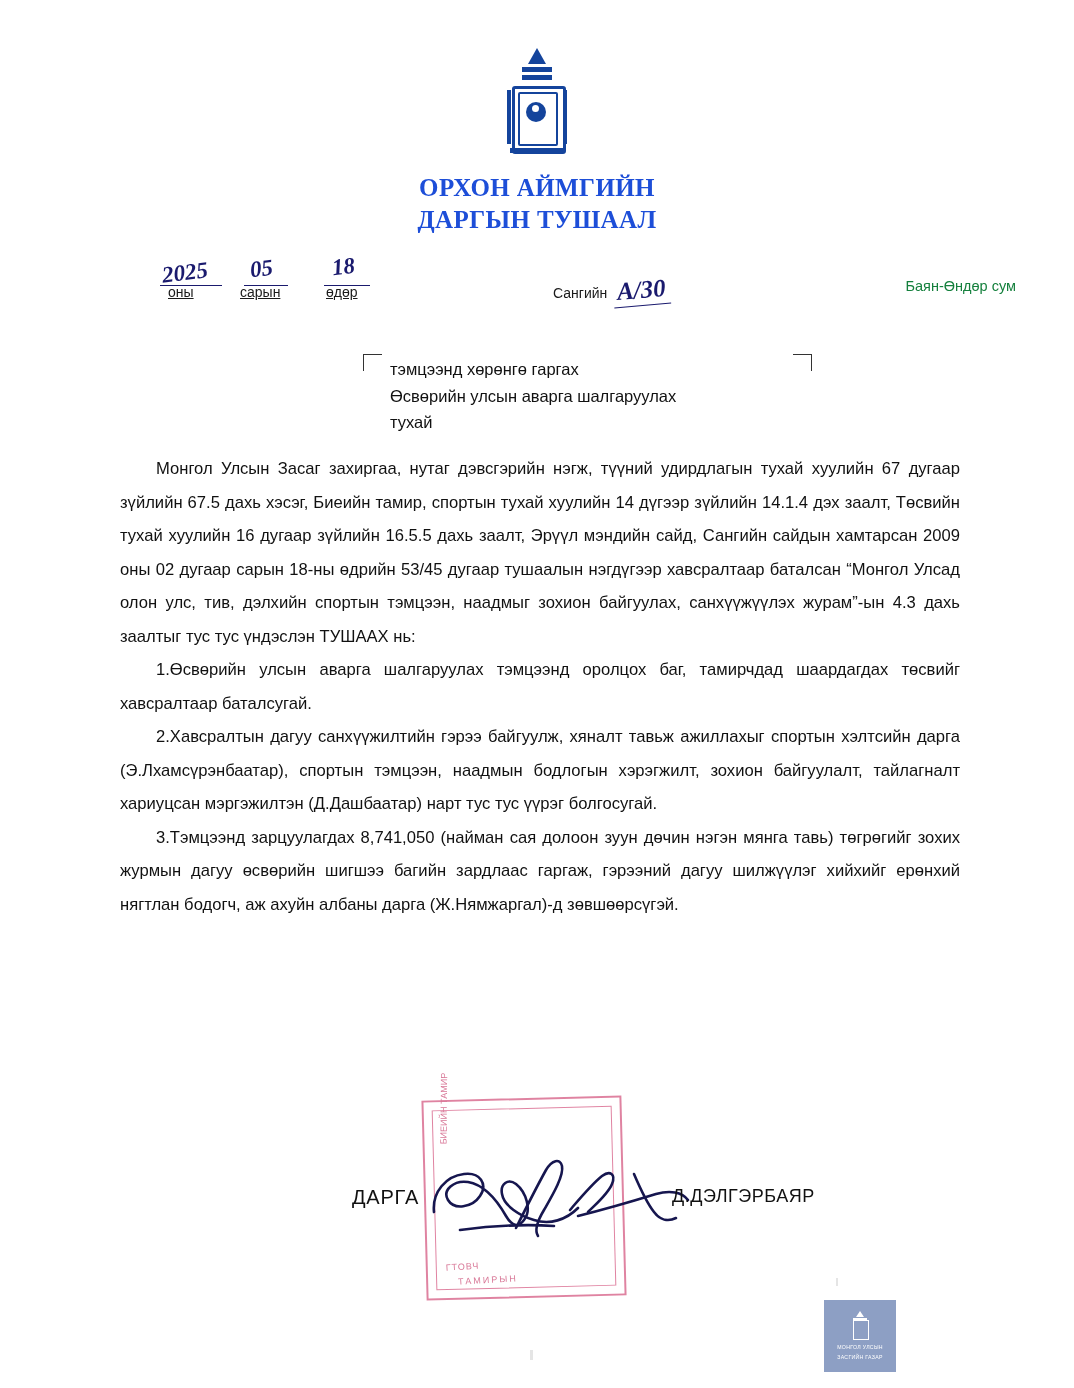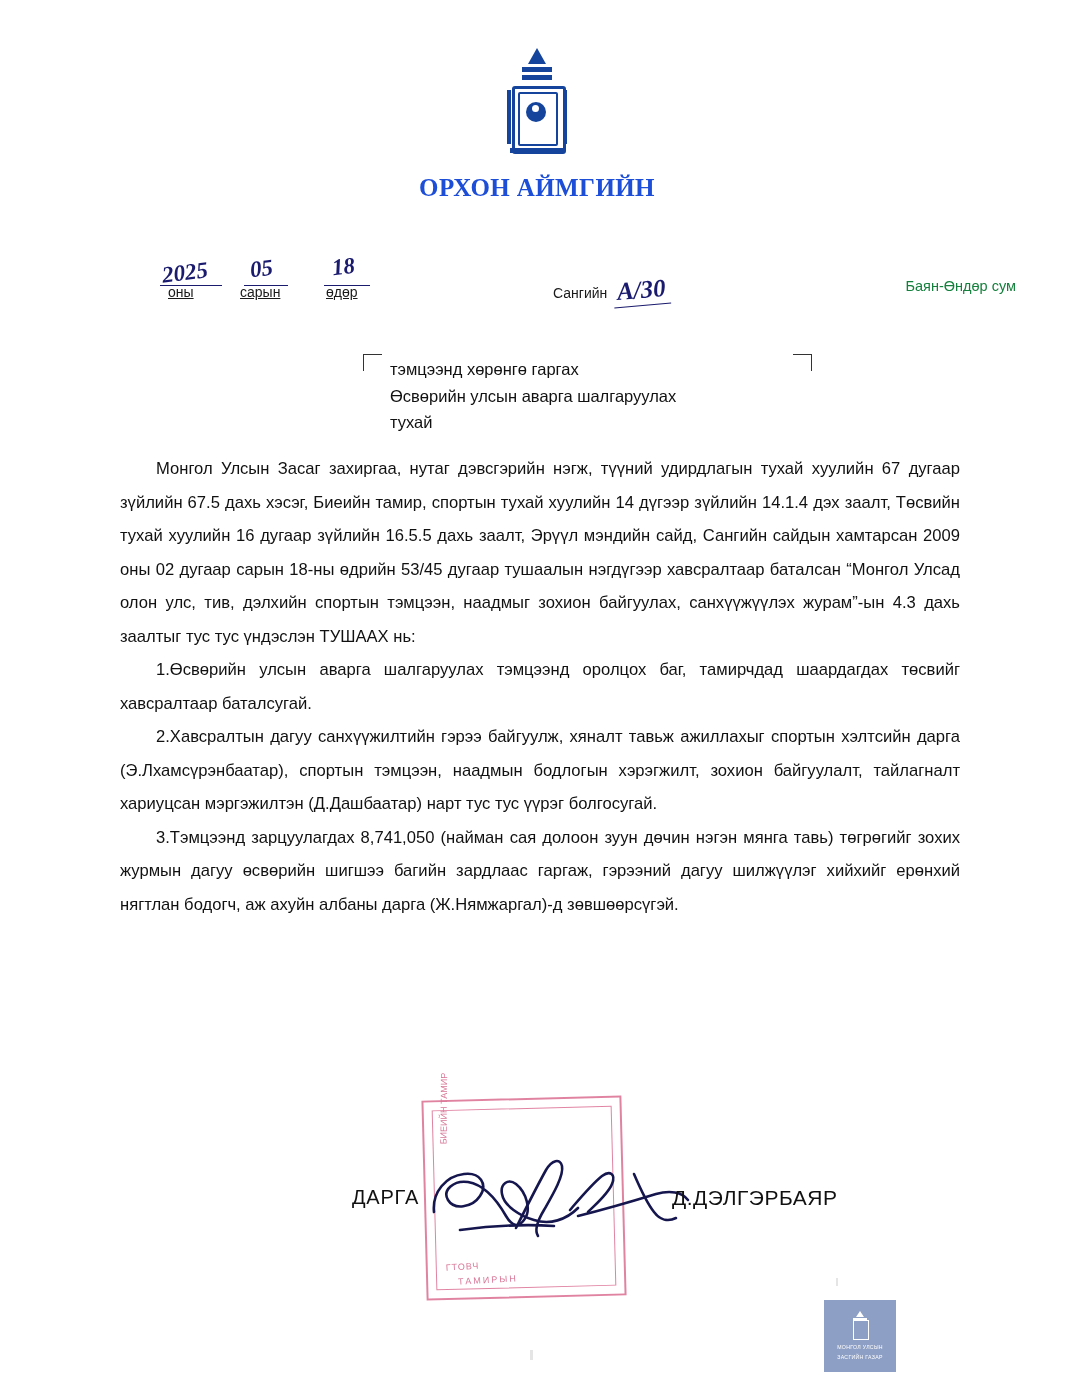--- a/index.html
+++ b/index.html
@@ -244,21 +244,21 @@
     left: 352px;
     top: 8px;
     font-size: 20px;
     letter-spacing: 0.8px;
     color: #111;
   }
   .sign-name {
     position: absolute;
     left: 672px;
     top: 8px;
-    font-size: 21px;
+    font-size: 18px;
     letter-spacing: 0.5px;
     color: #111;
   }
 
   
   .signature-ink {
     position: absolute;
     left: 420px;
     top: 1140px;
     width: 300px;
@@ -377,20 +377,21 @@
     <div class="pillarR"></div>
     <div class="frame"></div>
     <div class="inner"></div>
     <div class="yy"></div>
     <div class="base"></div>
   </div>
 </div>
 
 <div class="org-heading">
   <div>ОРХОН АЙМГИЙН</div>
+  <div>ДАРГЫН ТУШААЛ</div>
 </div>
 
 <div class="meta-row">
 
   <div class="date-block">
     <span class="hw" style="left:10px; top:-2px;">2025</span>
     <span class="u1"></span>
     <span class="lbl" style="left:16px;">оны</span>
 
     <span class="hw" style="left:98px; top:-6px;">05</span>

